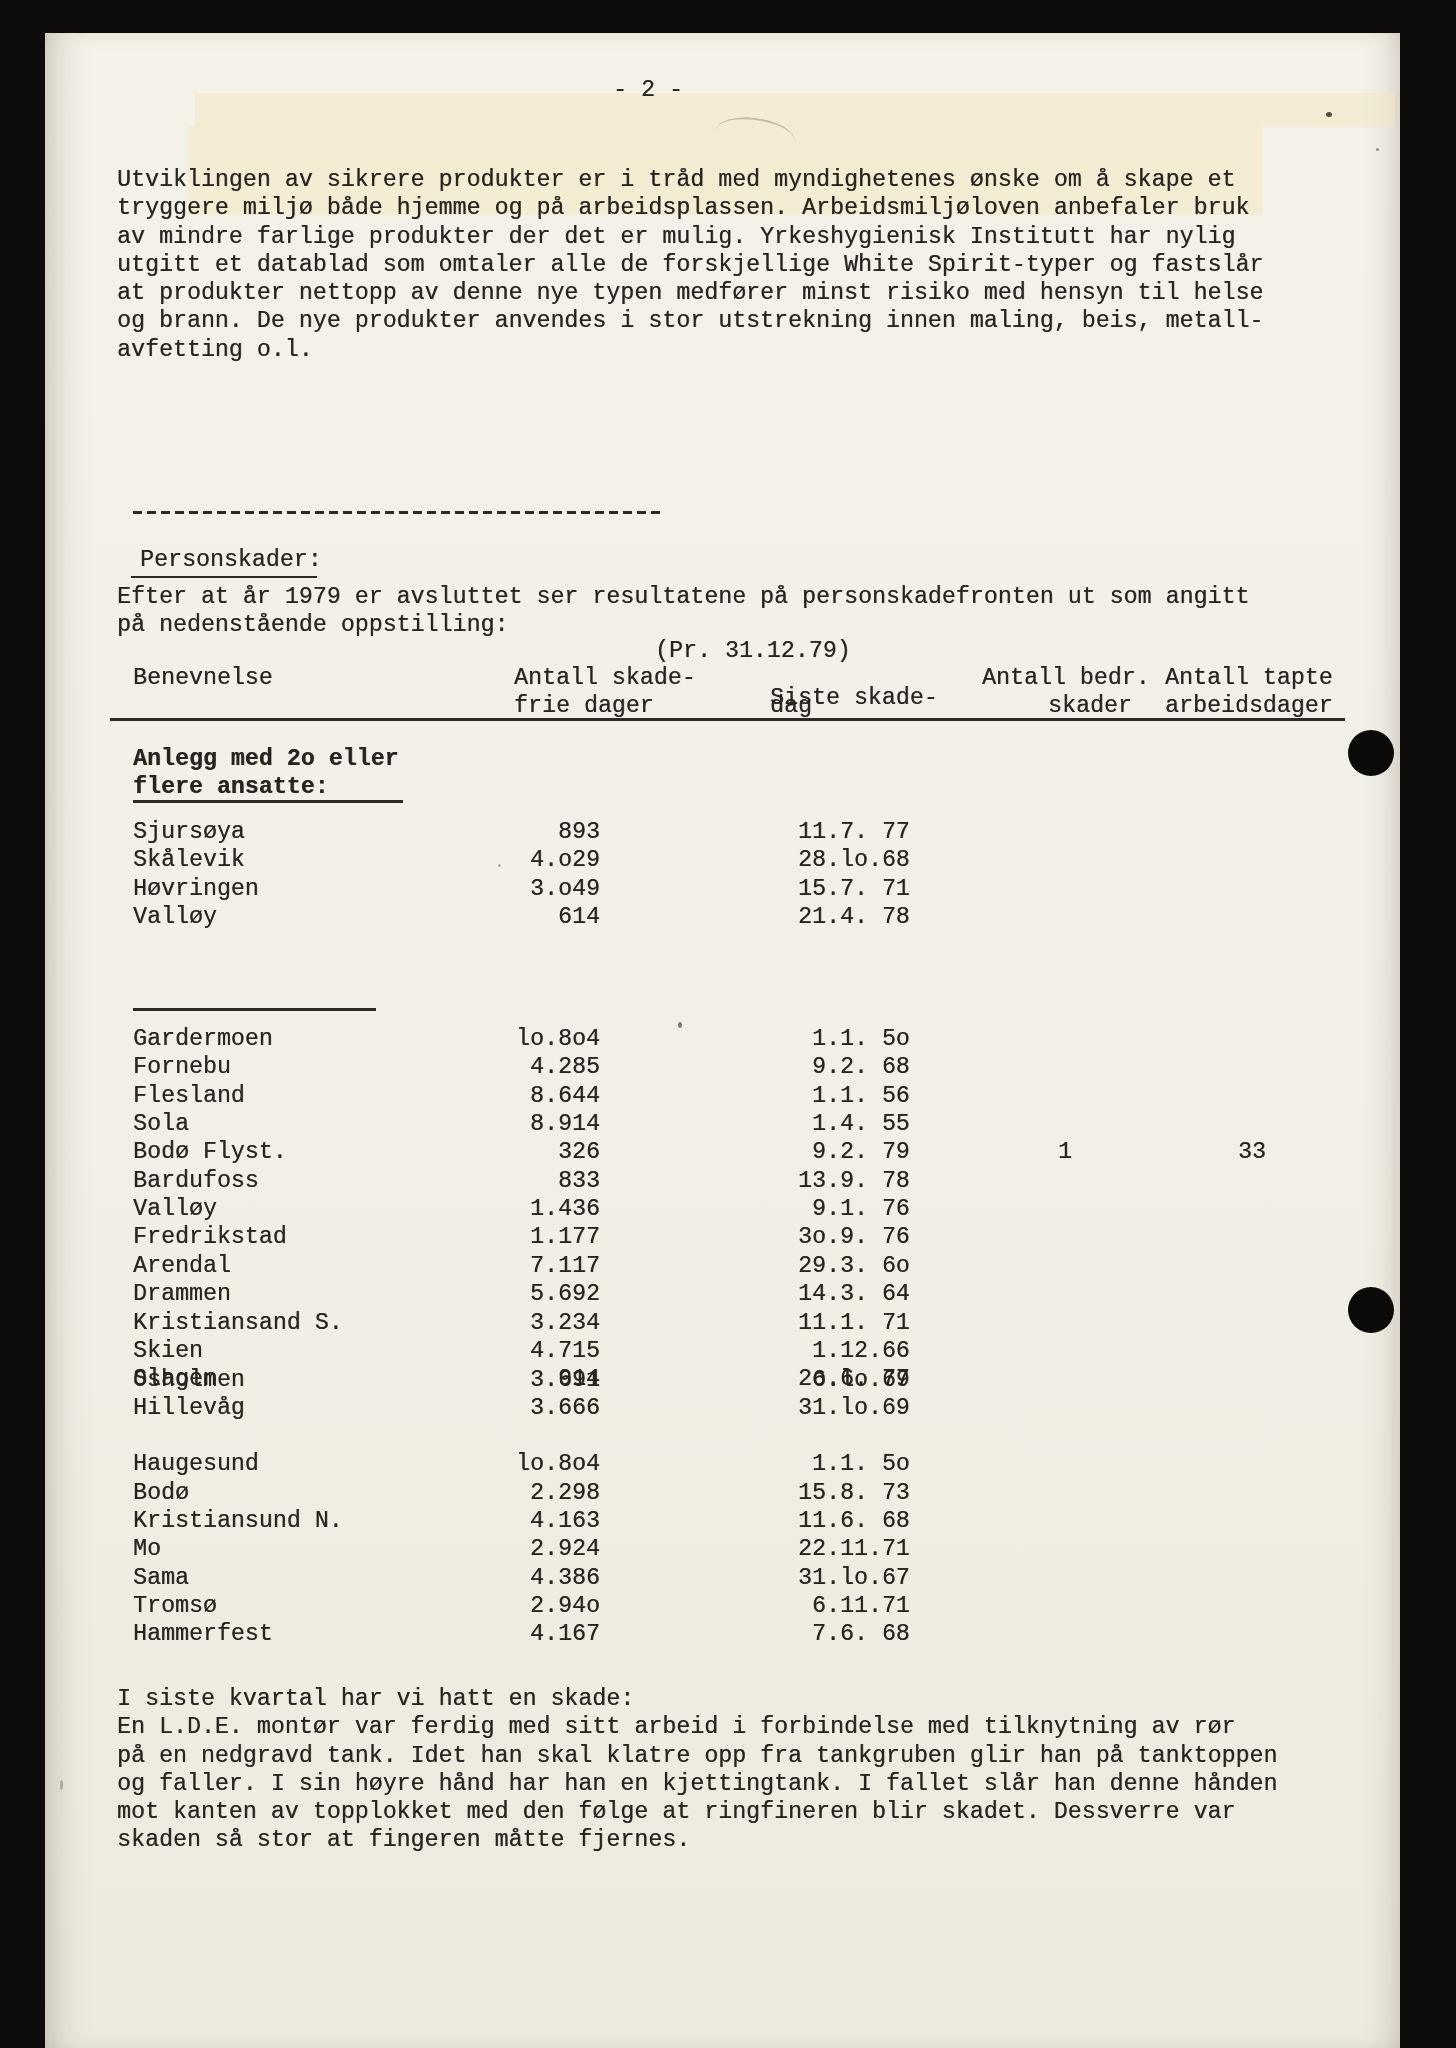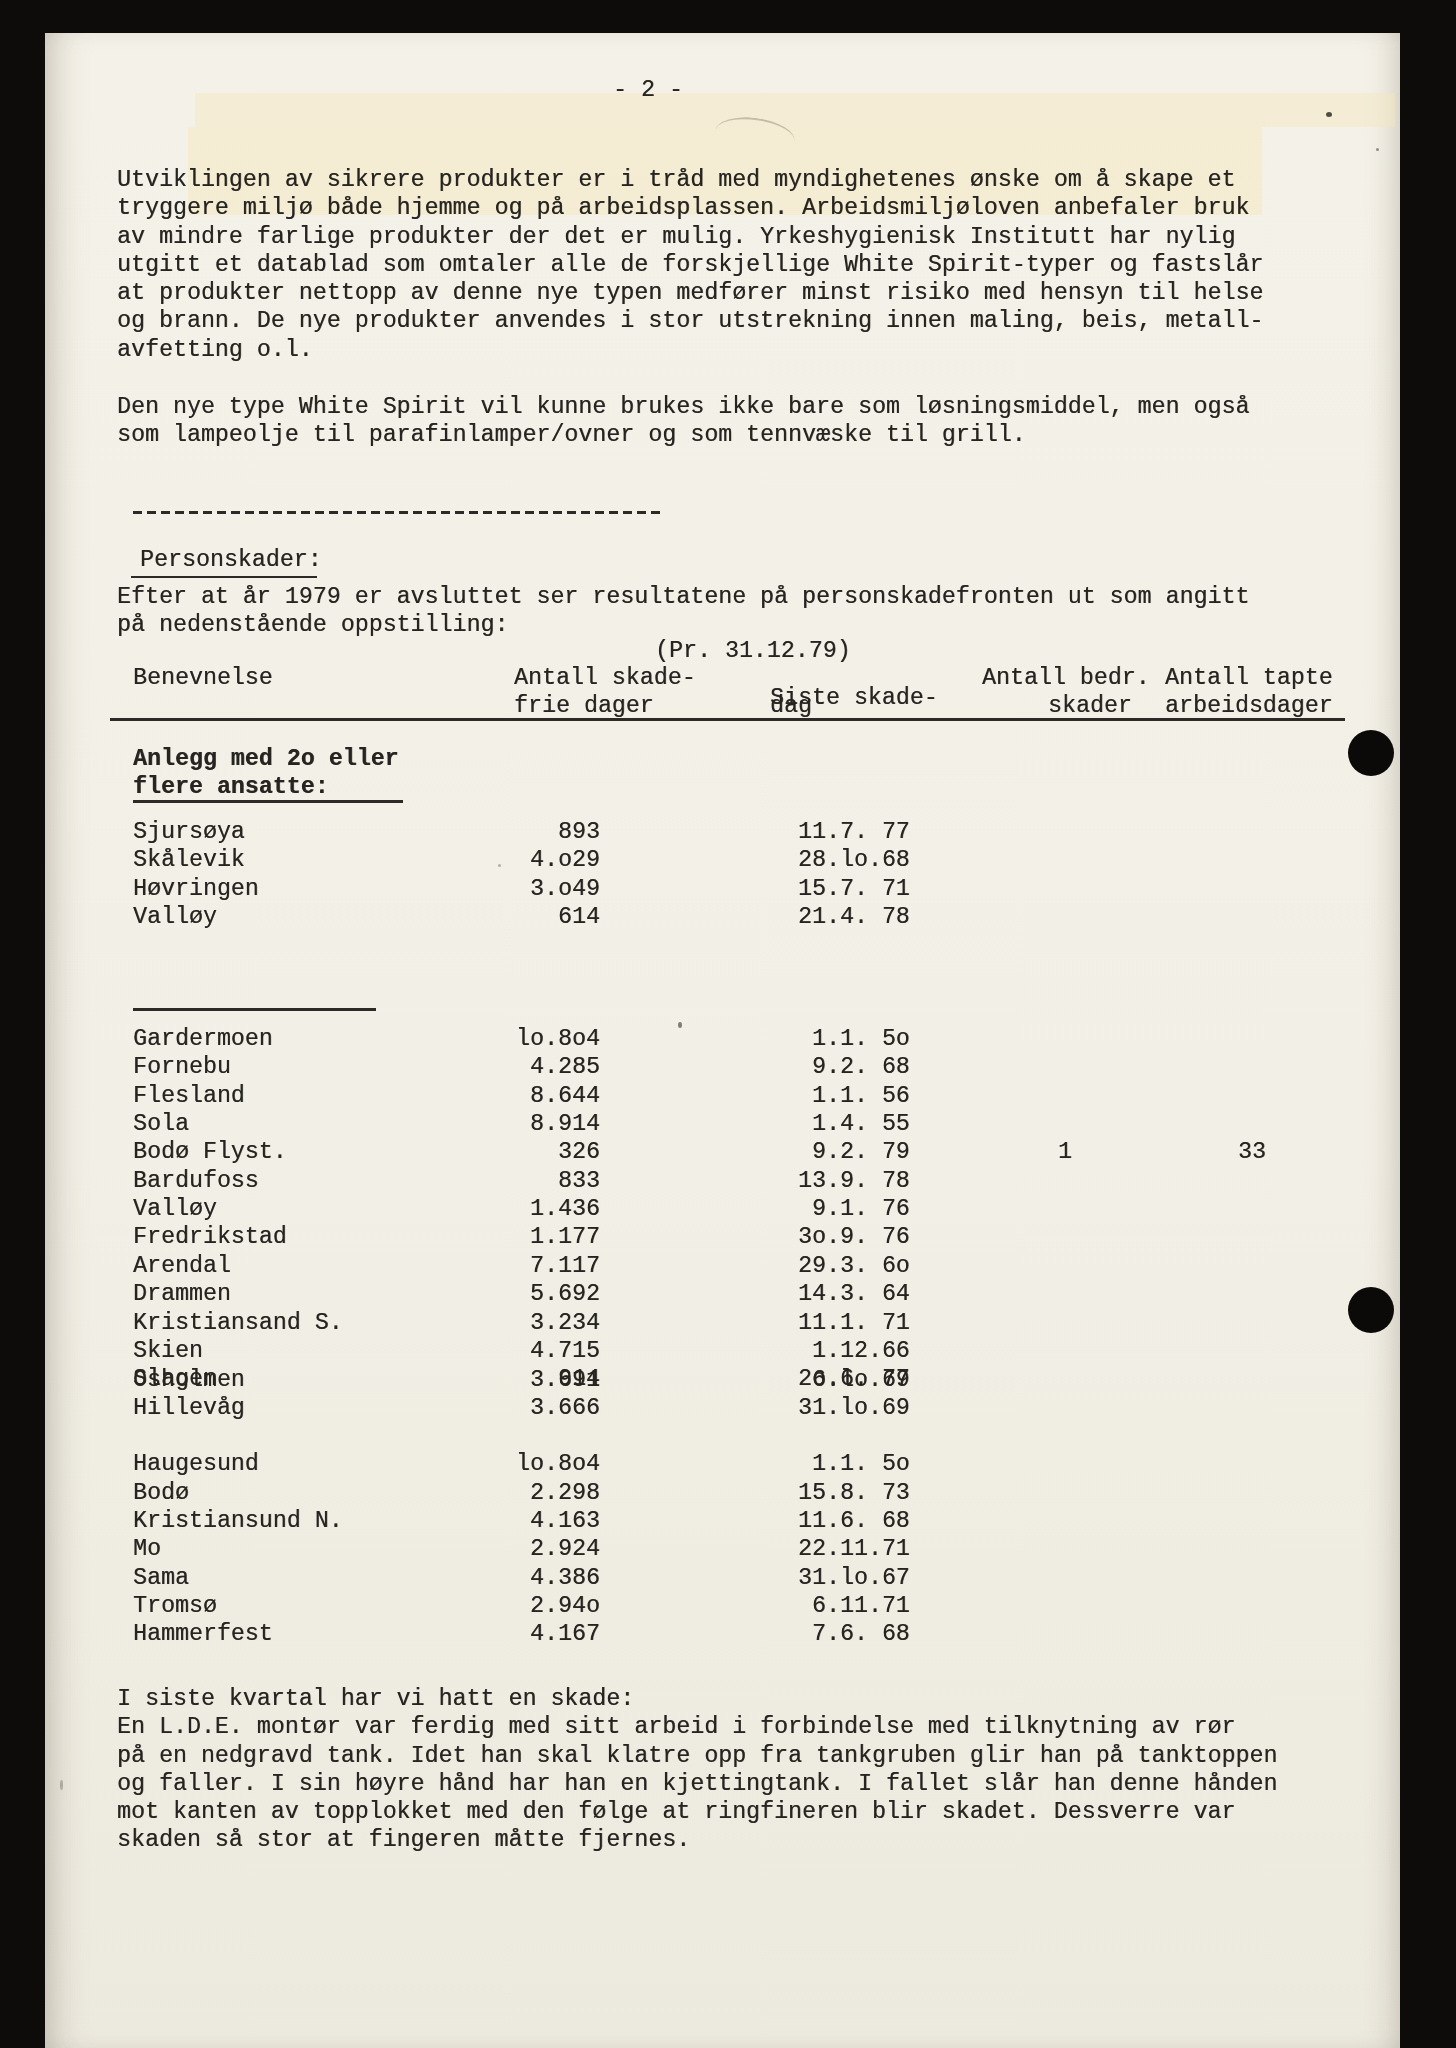--- a/index.html
+++ b/index.html
@@ -49,22 +49,20 @@
 
   <div class="txt pagenum">- 2 -</div>
 
   <div class="txt p1">Utviklingen av sikrere produkter er i tråd med myndighetenes ønske om å skape et
 tryggere miljø både hjemme og på arbeidsplassen. Arbeidsmiljøloven anbefaler bruk
 av mindre farlige produkter der det er mulig. Yrkeshygienisk Institutt har nylig
 utgitt et datablad som omtaler alle de forskjellige White Spirit-typer og fastslår
 at produkter nettopp av denne nye typen medfører minst risiko med hensyn til helse
 og brann. De nye produkter anvendes i stor utstrekning innen maling, beis, metall-
 avfetting o.l.</div>
-  <div class="txt p2">Den nye type White Spirit vil kunne brukes ikke bare som løsningsmiddel, men også
-som lampeolje til parafinlamper/ovner og som tennvæske til grill.</div>
 
   <div class="dashline" style="left:133px;top:511px;width:528px;"></div>
 
   <div class="txt subhead">Personskader:</div>
   <div class="rule" style="left:131px;top:576px;width:186px;height:2px;"></div>
 
   <div class="txt intro">Efter at år 1979 er avsluttet ser resultatene på personskadefronten ut som angitt
 på nedenstående oppstilling:</div>
   <div class="txt asof">(Pr. 31.12.79)</div>
 

